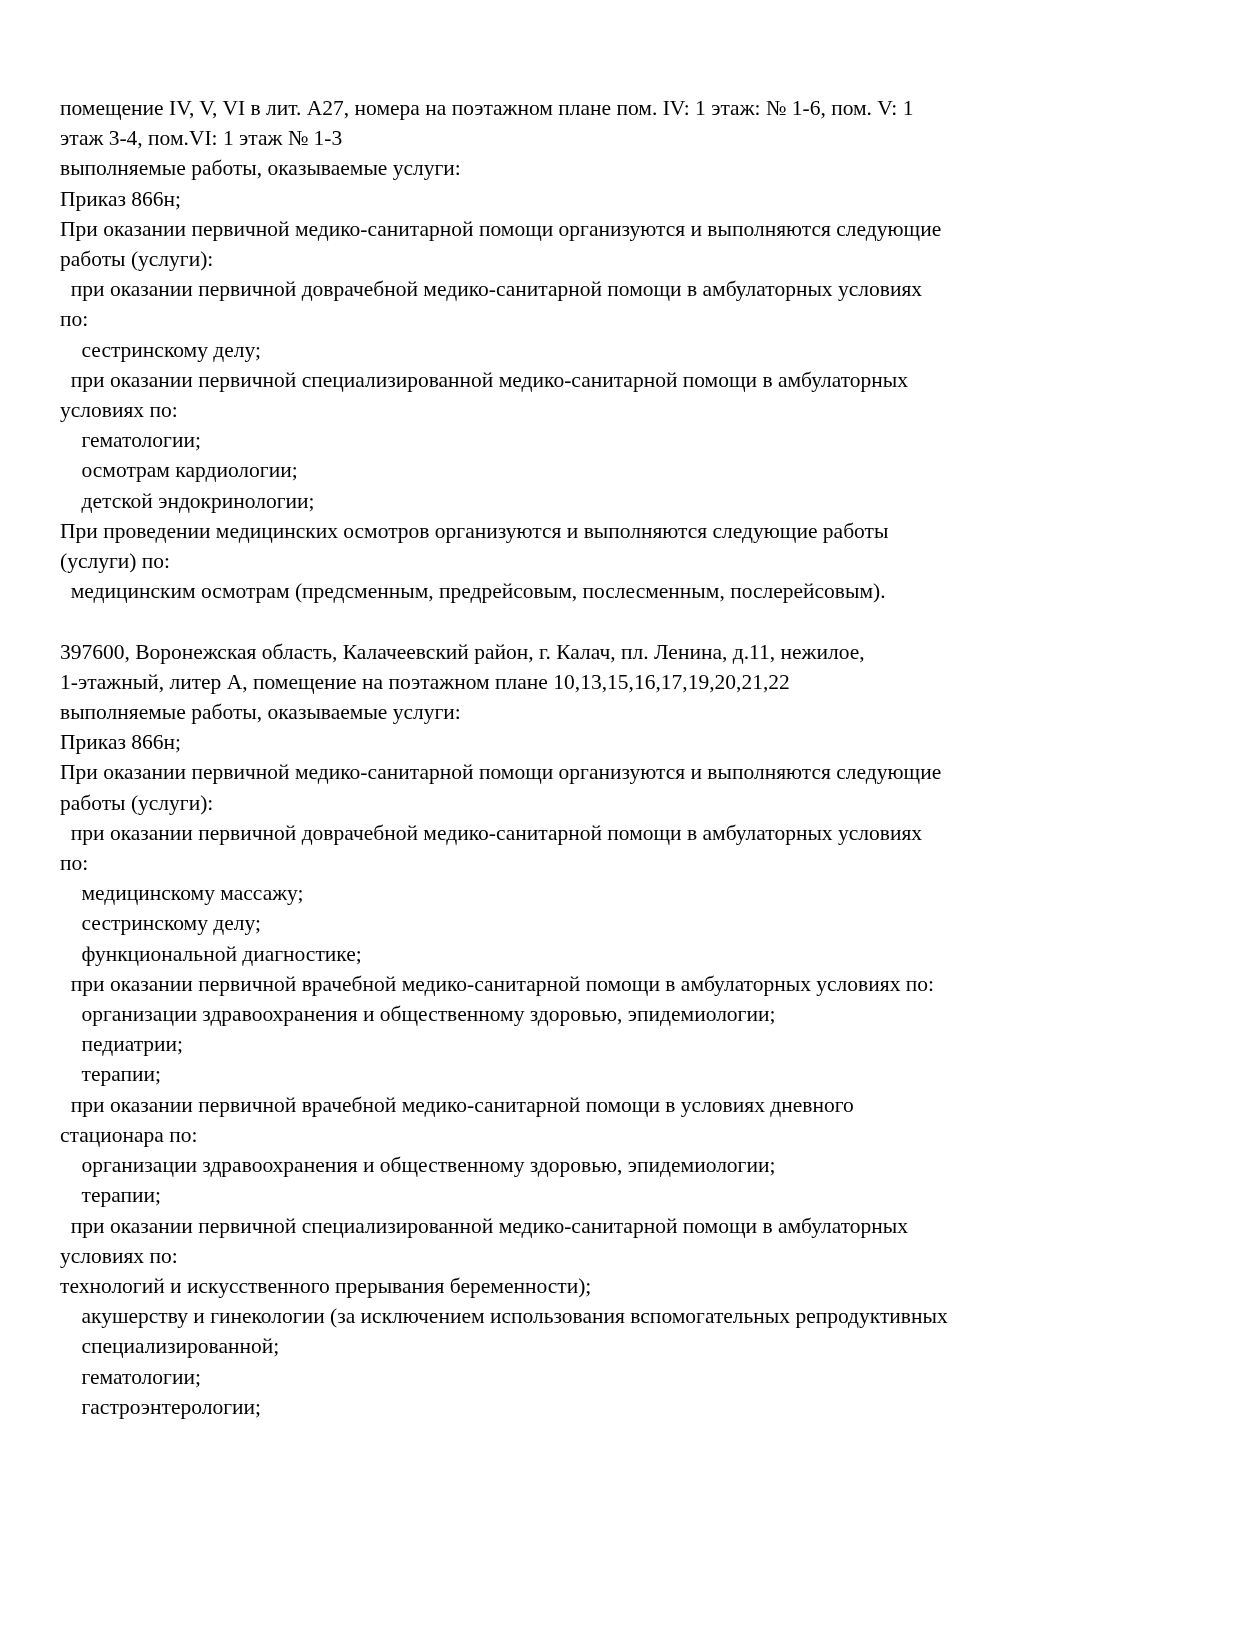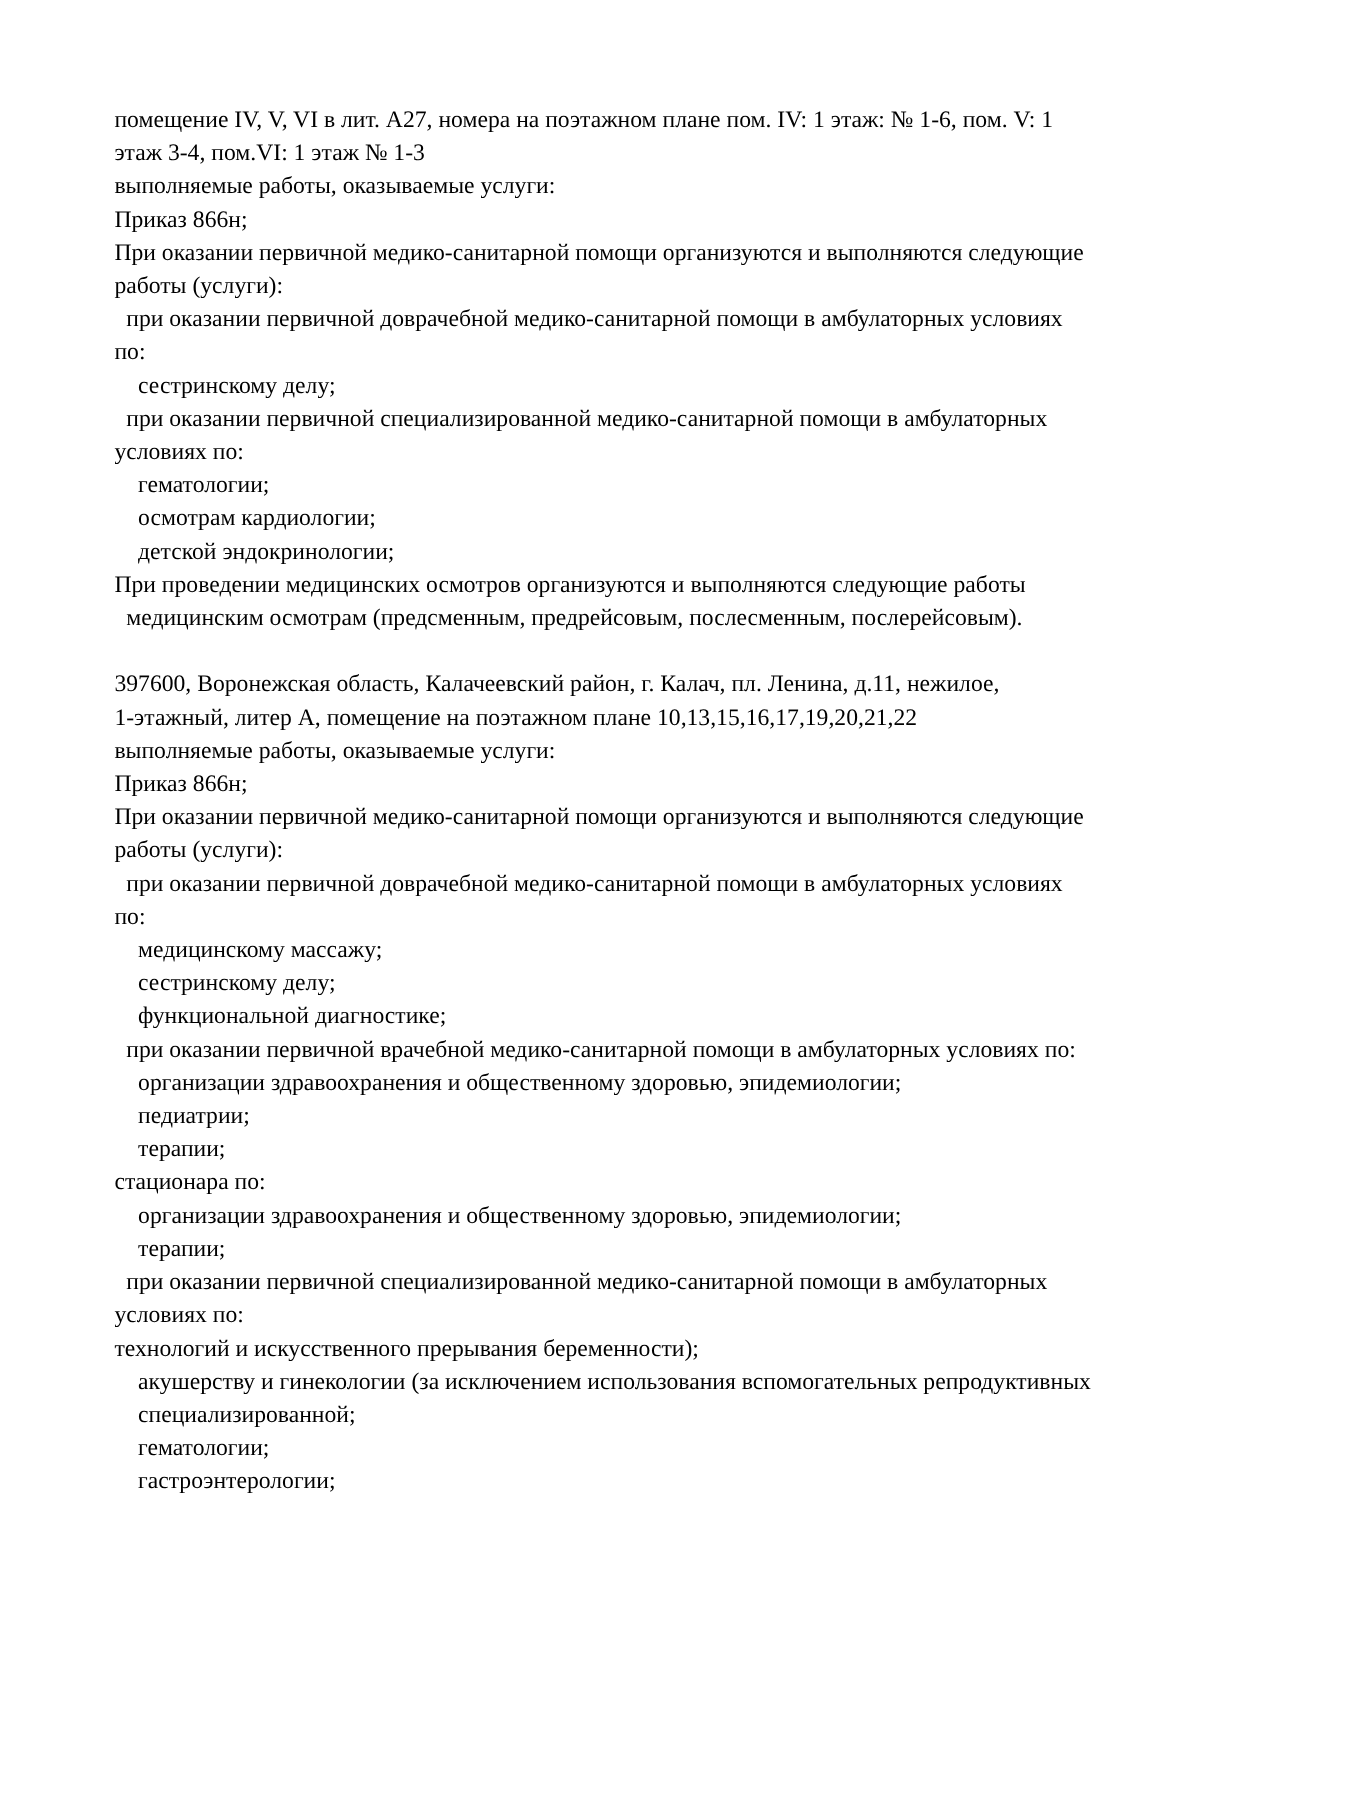--- a/index.html
+++ b/index.html
@@ -9,21 +9,21 @@
   }
   body {
     width: 1240px;
     height: 1650px;
     overflow: hidden;
   }
   .document-page {
     box-sizing: border-box;
     width: 1240px;
     height: 1650px;
-    padding: 93px 60px 0 104px;
+    padding: 93px 60px 0 60px;
     background: #ffffff;
     color: #000000;
     font-family: "Liberation Serif", "DejaVu Serif", serif;
     font-size: 21.5px;
     line-height: 30.2px;
   }
   .doc-line {
     white-space: pre;
     min-height: 30.2px;
   }
@@ -41,37 +41,39 @@
       <div class="doc-line">работы (услуги):</div>
       <div class="doc-line">  при оказании первичной доврачебной медико-санитарной помощи в амбулаторных условиях</div>
       <div class="doc-line">по:</div>
       <div class="doc-line">    сестринскому делу;</div>
       <div class="doc-line">  при оказании первичной специализированной медико-санитарной помощи в амбулаторных</div>
       <div class="doc-line">условиях по:</div>
       <div class="doc-line">    гематологии;</div>
       <div class="doc-line">    осмотрам кардиологии;</div>
       <div class="doc-line">    детской эндокринологии;</div>
       <div class="doc-line">При проведении медицинских осмотров организуются и выполняются следующие работы</div>
+      <div class="doc-line">(услуги) по:</div>
       <div class="doc-line">  медицинским осмотрам (предсменным, предрейсовым, послесменным, послерейсовым).</div>
       <div class="doc-line"></div>
       <div class="doc-line">397600, Воронежская область, Калачеевский район, г. Калач, пл. Ленина, д.11, нежилое,</div>
       <div class="doc-line">1-этажный, литер А, помещение на поэтажном плане 10,13,15,16,17,19,20,21,22</div>
       <div class="doc-line">выполняемые работы, оказываемые услуги:</div>
       <div class="doc-line">Приказ 866н;</div>
       <div class="doc-line">При оказании первичной медико-санитарной помощи организуются и выполняются следующие</div>
       <div class="doc-line">работы (услуги):</div>
       <div class="doc-line">  при оказании первичной доврачебной медико-санитарной помощи в амбулаторных условиях</div>
       <div class="doc-line">по:</div>
       <div class="doc-line">    медицинскому массажу;</div>
       <div class="doc-line">    сестринскому делу;</div>
       <div class="doc-line">    функциональной диагностике;</div>
       <div class="doc-line">  при оказании первичной врачебной медико-санитарной помощи в амбулаторных условиях по:</div>
       <div class="doc-line">    организации здравоохранения и общественному здоровью, эпидемиологии;</div>
       <div class="doc-line">    педиатрии;</div>
       <div class="doc-line">    терапии;</div>
+      <div class="doc-line">  при оказании первичной врачебной медико-санитарной помощи в условиях дневного</div>
       <div class="doc-line">стационара по:</div>
       <div class="doc-line">    организации здравоохранения и общественному здоровью, эпидемиологии;</div>
       <div class="doc-line">    терапии;</div>
       <div class="doc-line">  при оказании первичной специализированной медико-санитарной помощи в амбулаторных</div>
       <div class="doc-line">условиях по:</div>
       <div class="doc-line">технологий и искусственного прерывания беременности);</div>
       <div class="doc-line">    акушерству и гинекологии (за исключением использования вспомогательных репродуктивных</div>
       <div class="doc-line">    специализированной;</div>
       <div class="doc-line">    гематологии;</div>
       <div class="doc-line">    гастроэнтерологии;</div>

